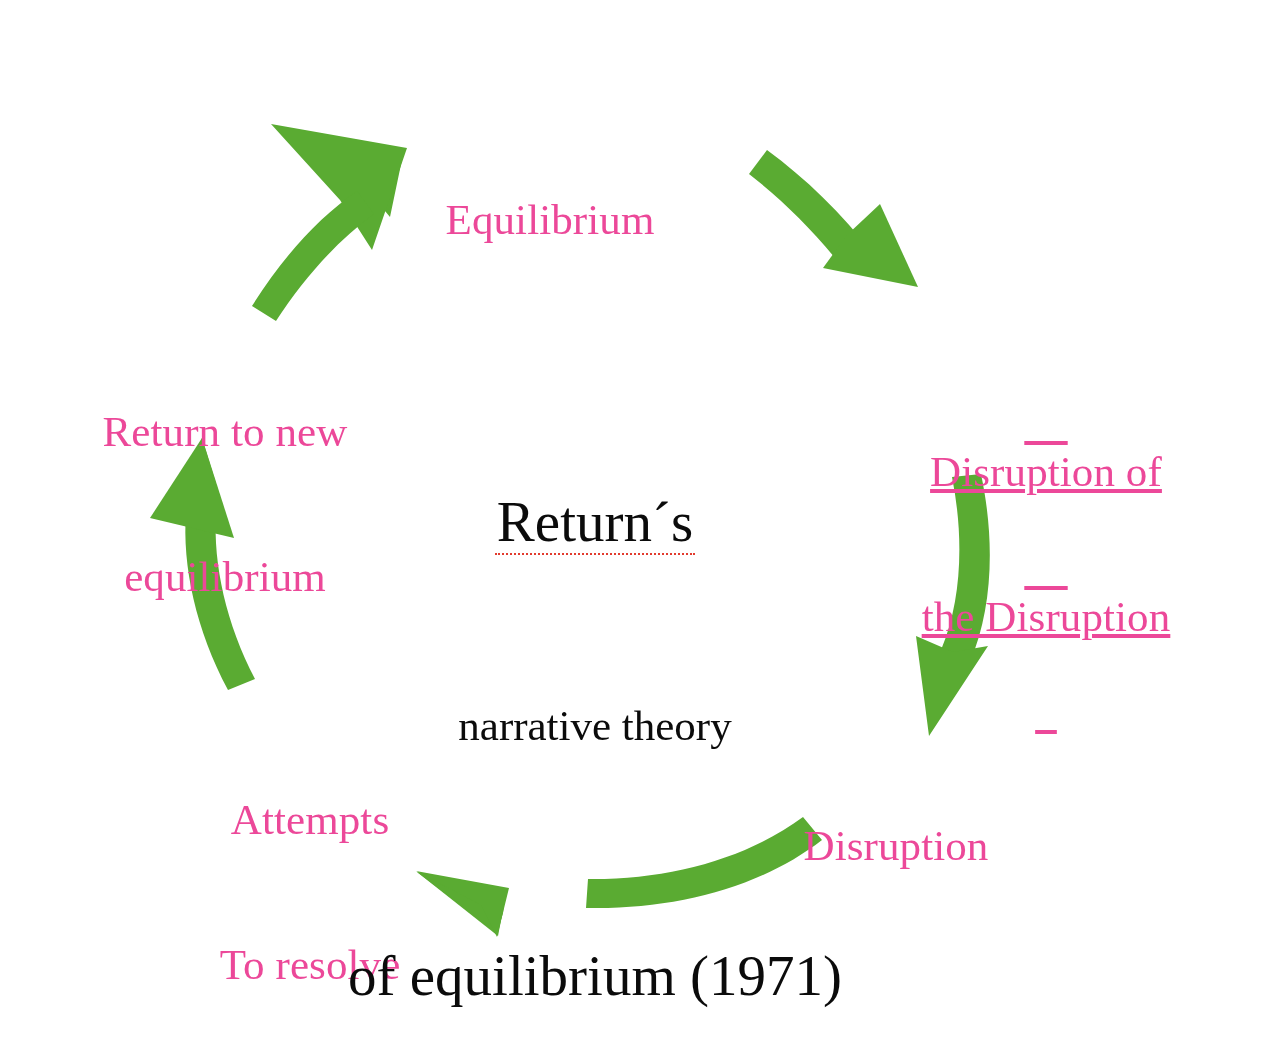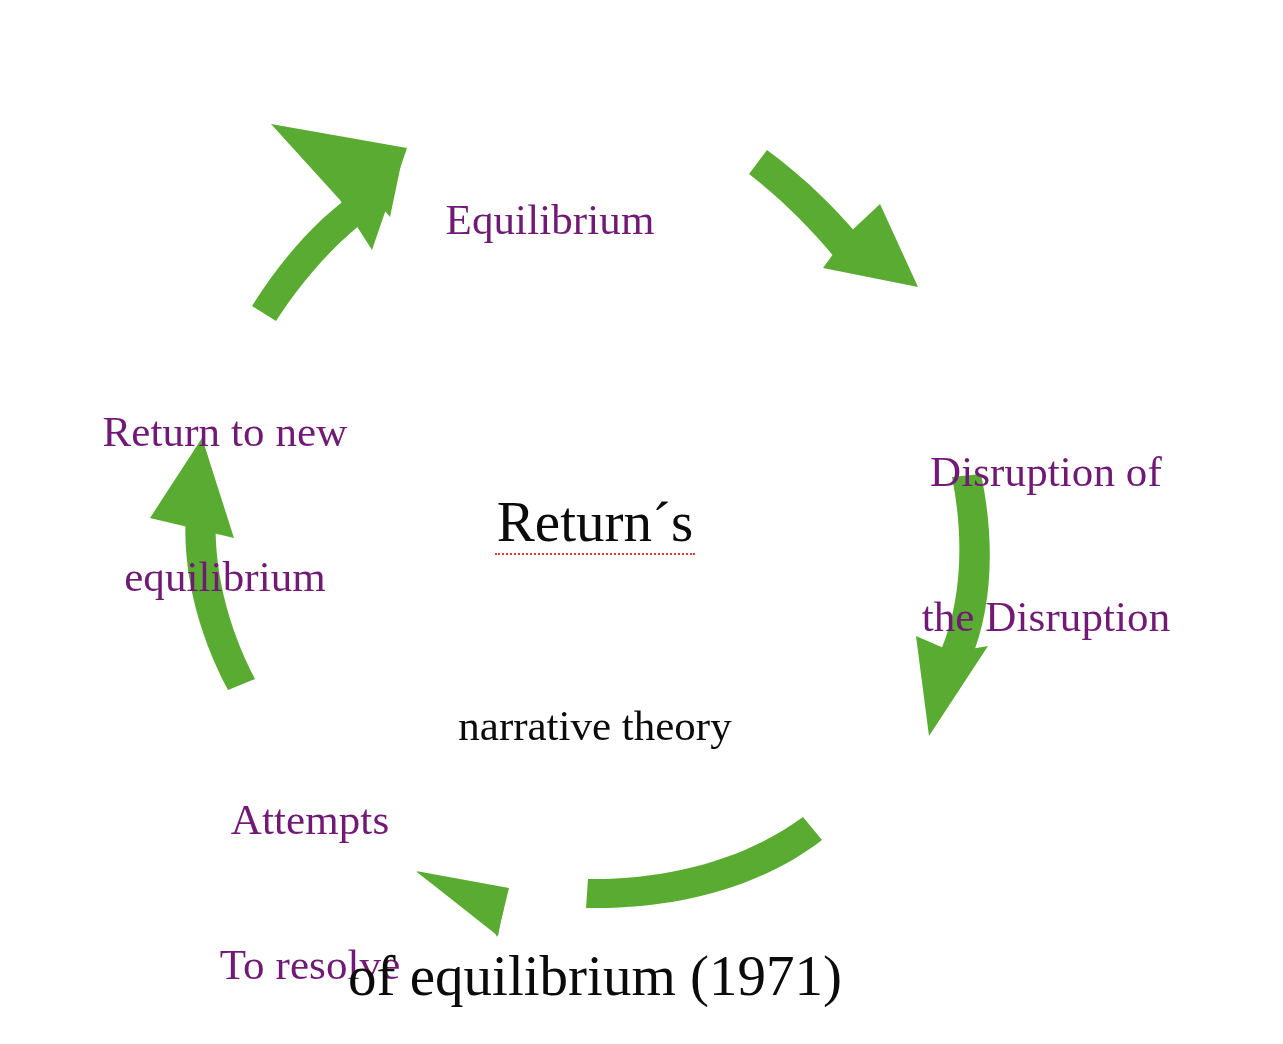--- a/index.html
+++ b/index.html
@@ -26,21 +26,21 @@
     left: 0;
     top: 0;
     width: 1283px;
     height: 1044px;
     pointer-events: none;
   }
   .stage-label {
     position: absolute;
     text-align: center;
     line-height: 1.12;
-    color: #701a75;
+    color: #ec4899;
     white-space: pre;
     letter-spacing: 0.1px;
   }
   .center-title {
     position: absolute;
     text-align: center;
     line-height: 1.26;
     color: #0b0b0b;
     white-space: pre;
   }
@@ -64,20 +64,21 @@
     left: 340px;
     top: 100px;
     width: 420px;
     font-size: 43px;
   }
   #label-disruption {
     left: 866px;
     top: 352px;
     width: 360px;
     font-size: 43px;
+    text-decoration: underline;
   }
   #label-recognition {
     left: 716px;
     top: 726px;
     width: 360px;
     font-size: 43px;
   }
   #label-attempts {
     left: 130px;
     top: 700px;
@@ -178,20 +179,21 @@
   <div class="stage-label" id="label-equilibrium">
     <div>Equilibrium</div>
   </div>
 
   <div class="stage-label" id="label-disruption">
     <div>Disruption of</div>
     <div>the Disruption</div>
   </div>
 
   <div class="stage-label" id="label-recognition">
+    <div>Disruption</div>
   </div>
 
   <div class="stage-label" id="label-attempts">
     <div>Attempts</div>
     <div>To resolve</div>
     
   </div>
 
   <div class="stage-label" id="label-return">
     <div>Return to new</div>

